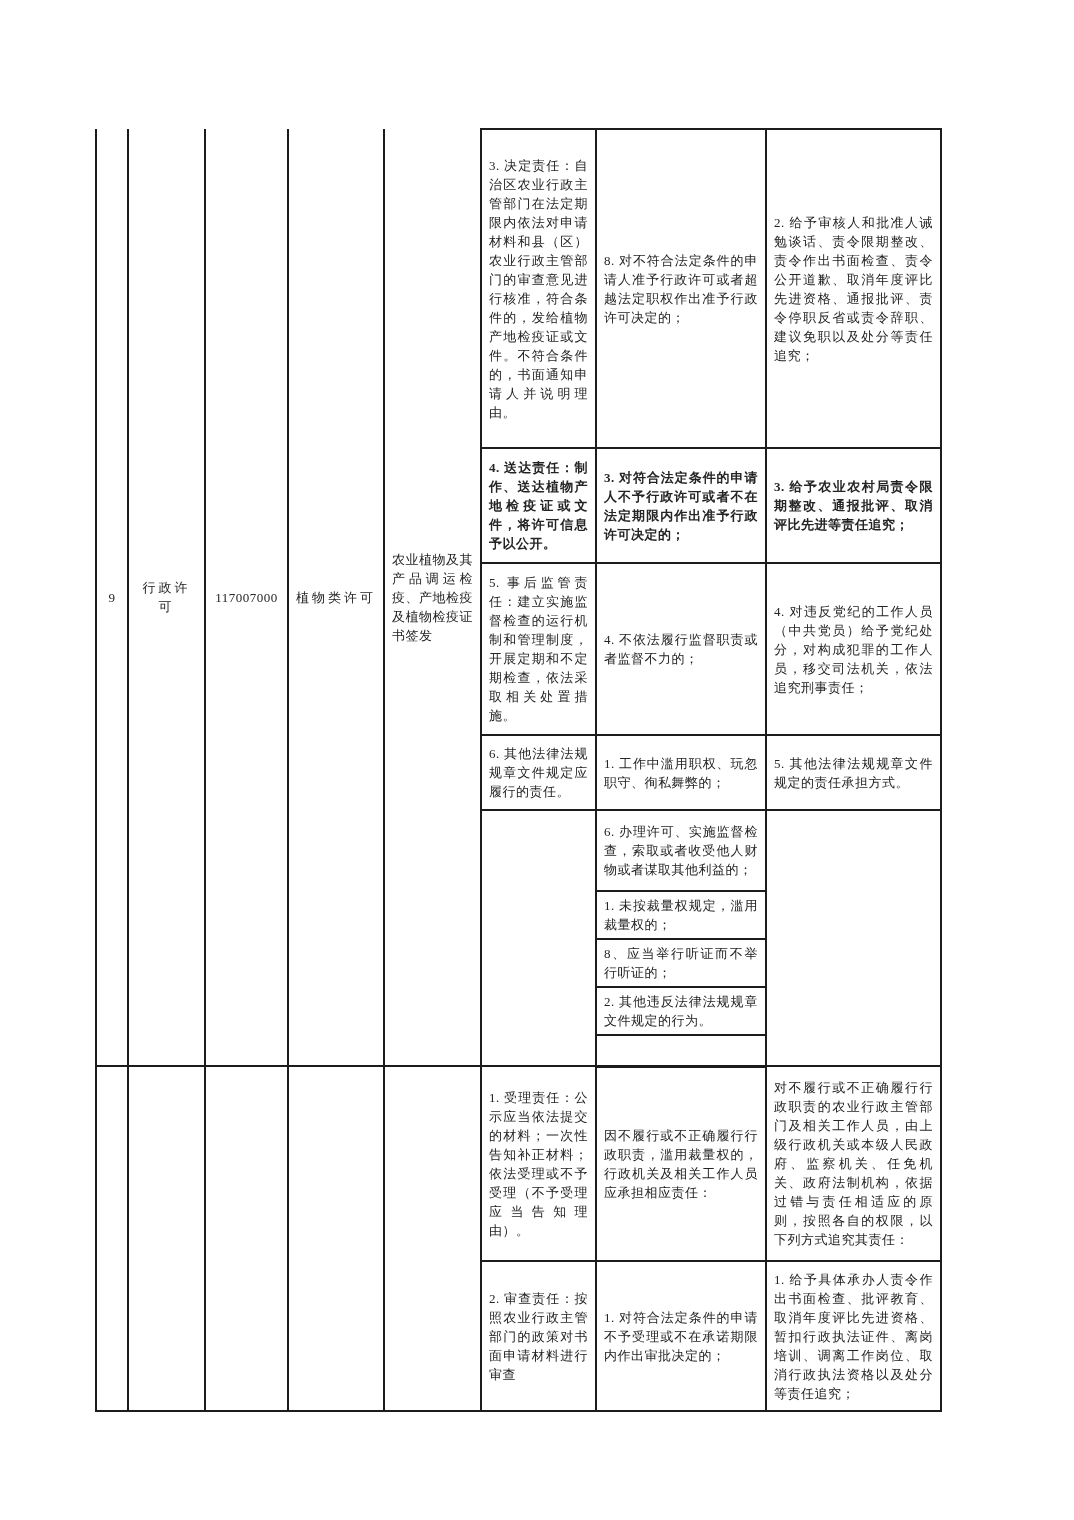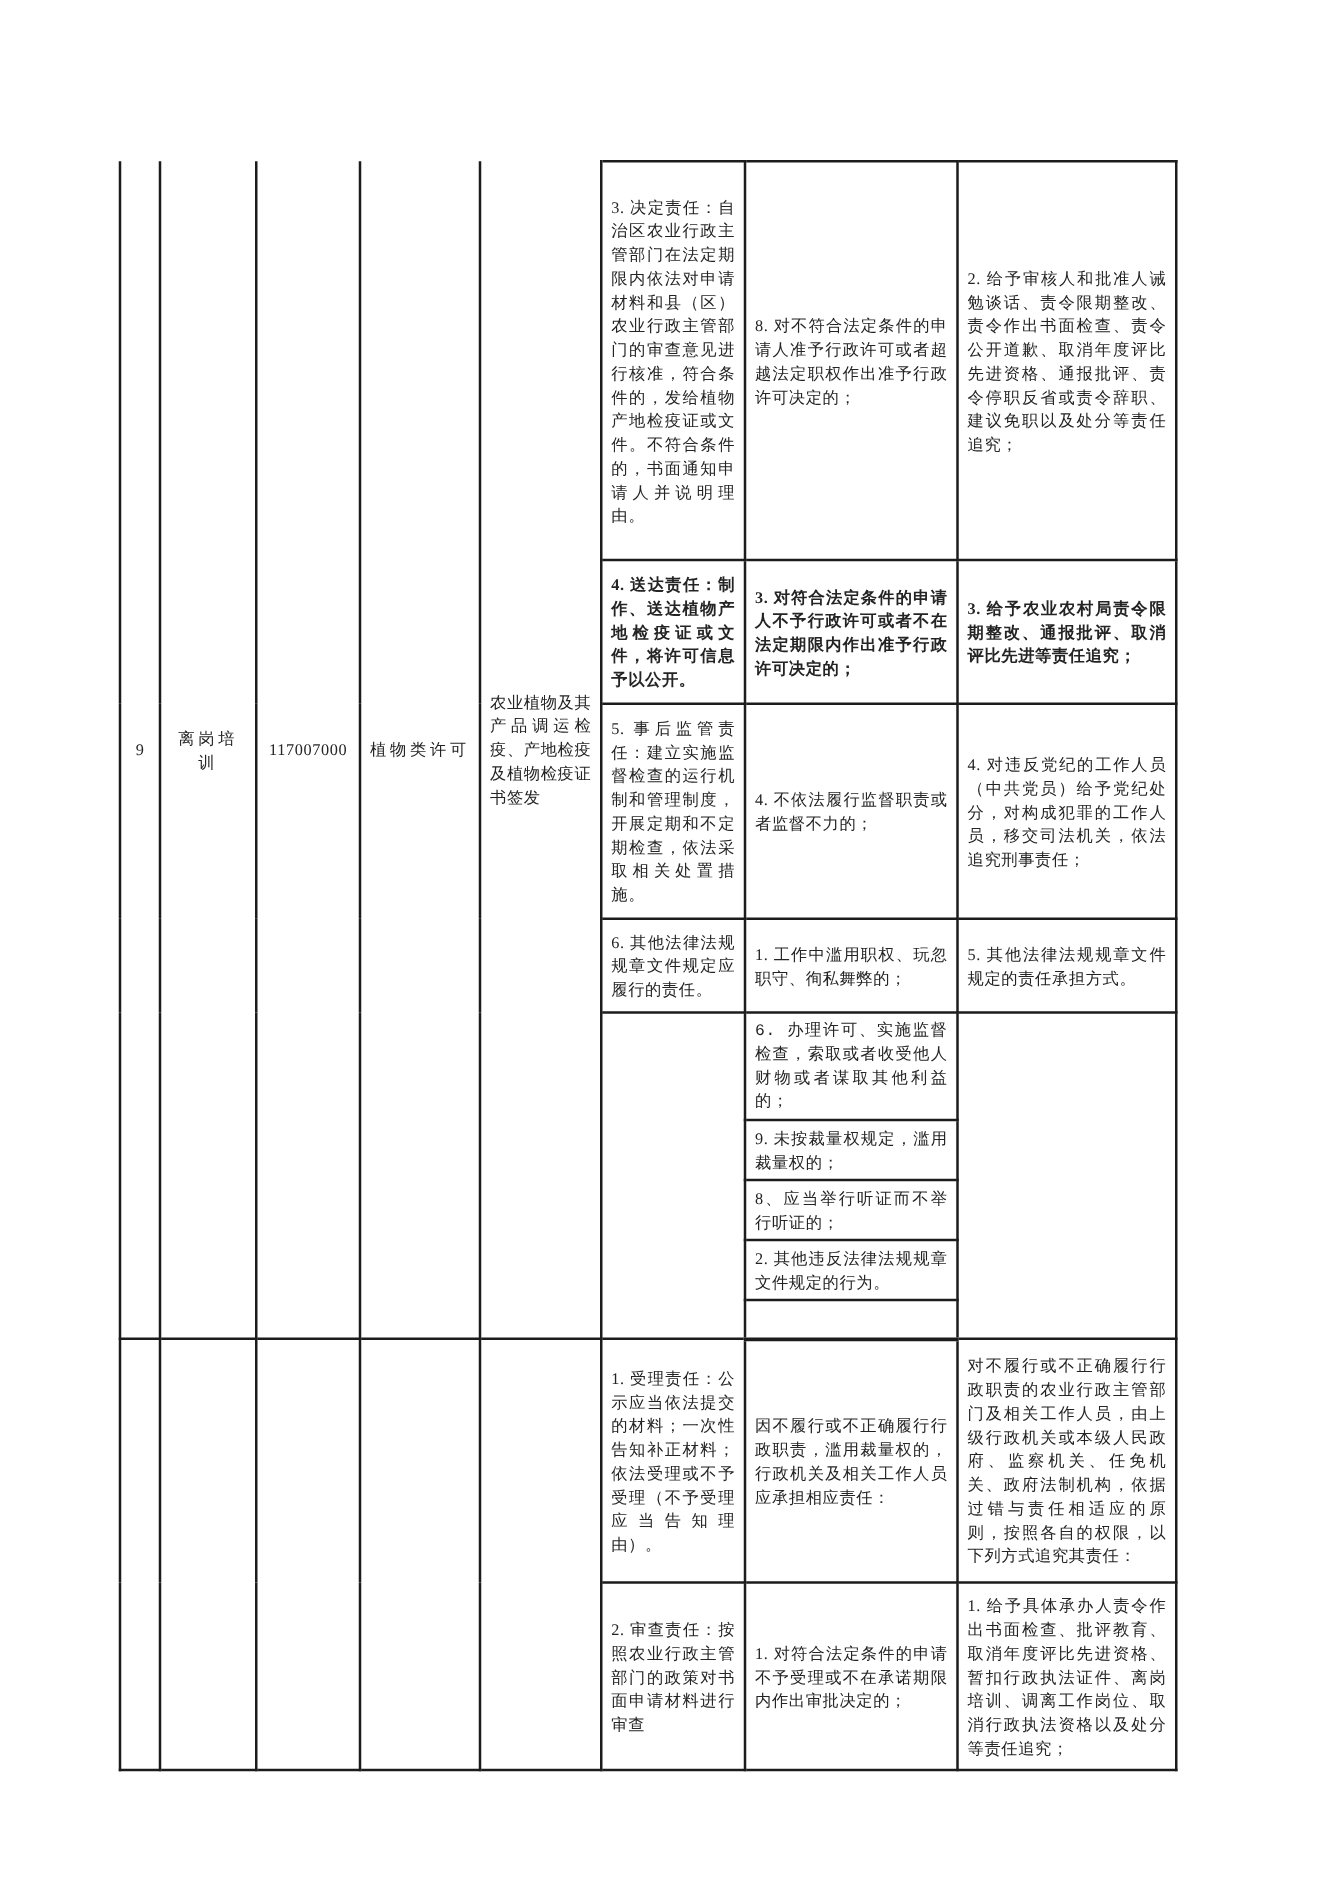--- a/index.html
+++ b/index.html
@@ -26,21 +26,21 @@
     letter-spacing: 0.5px;
     color: #242424;
     word-break: break-all;
     overflow: hidden;
   }
   td.just { text-align: justify; text-justify: inter-character; }
   td.ctr  { text-align: center; }
   td.no-top { border-top: none; }
   td.spread { letter-spacing: 3px; }
   tr.rA { height: 319px; } tr.rB { height: 115px; font-weight: bold; } tr.rC { height: 172px; }
-  tr.rD { height: 75px; }  tr.rE { height: 81px; font-family: Liberation Mono, monospace; }  tr.rF { height: 37px; }
+  tr.rD { height: 75px; }  tr.rE { height: 81px; }  tr.rF { height: 37px; }
   tr.rG { height: 42px; }  tr.rH { height: 32px; }  tr.rI { height: 31px; }
   tr.rJ { height: 195px; font-family: Liberation Serif, serif; } tr.rK { height: 150px; }
   tr.rI td { border-bottom-width: 3px; }
 </style>
 </head>
 <body>
 
 <div class="page">
   <table class="resp">
     <colgroup>
@@ -50,21 +50,21 @@
       <col style="width:96px">
         <col style="width:97px">
         <col style="width:115px">
       <col style="width:170px">
         <col style="width:175px">
     </colgroup>
 
     <tbody>
         <tr class="rA">
       <td rowspan="9" class="ctr no-top">9</td>
-      <td rowspan="9" class="ctr no-top spread">离岗培训</td>
+      <td rowspan="9" class="ctr no-top spread">行政许可</td>
       <td rowspan="9" class="ctr no-top">117007000</td>
       <td rowspan="9" class="ctr no-top spread">植物类许可</td>
       <td rowspan="9" class="just no-top">农业植物及其产品调运检疫、产地检疫及植物检疫证书签发</td>
       <td class="just">3. 决定责任：自治区农业行政主管部门在法定期限内依法对申请材料和县（区）农业行政主管部门的审查意见进行核准，符合条件的，发给植物产地检疫证或文件。不符合条件的，书面通知申请人并说明理由。</td>
       <td class="just">8. 对不符合法定条件的申请人准予行政许可或者超越法定职权作出准予行政许可决定的；</td>
       <td class="just">2. 给予审核人和批准人诫勉谈话、责令限期整改、责令作出书面检查、责令公开道歉、取消年度评比先进资格、通报批评、责令停职反省或责令辞职、建议免职以及处分等责任追究；</td>
     </tr>
     <tr class="rB">
       <td class="just">4. 送达责任：制作、送达植物产地检疫证或文件，将许可信息予以公开。</td>
       <td class="just">3. 对符合法定条件的申请人不予行政许可或者不在法定期限内作出准予行政许可决定的；</td>
@@ -79,21 +79,21 @@
       <td class="just">6. 其他法律法规规章文件规定应履行的责任。</td>
       <td class="just">1. 工作中滥用职权、玩忽职守、徇私舞弊的；</td>
       <td class="just">5. 其他法律法规规章文件规定的责任承担方式。</td>
     </tr>
     <tr class="rE">
       <td rowspan="5"></td>
       <td class="just">6. 办理许可、实施监督检查，索取或者收受他人财物或者谋取其他利益的；</td>
       <td rowspan="5"></td>
     </tr>
     <tr class="rF">
-      <td class="just">9. 未按裁量权规定，滥用裁量权的；</td>
+      <td class="just">1. 未按裁量权规定，滥用裁量权的；</td>
     </tr>
     <tr class="rG">
       <td class="just">8、应当举行听证而不举行听证的；</td>
     </tr>
     <tr class="rH">
       <td class="just">2. 其他违反法律法规规章文件规定的行为。</td>
     </tr>
     <tr class="rI">
       <td></td>
     </tr>

